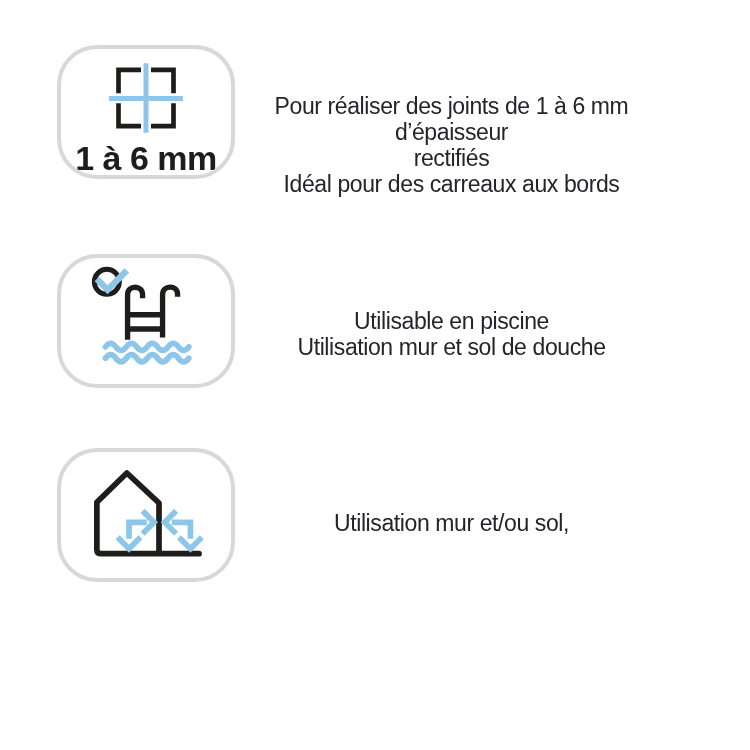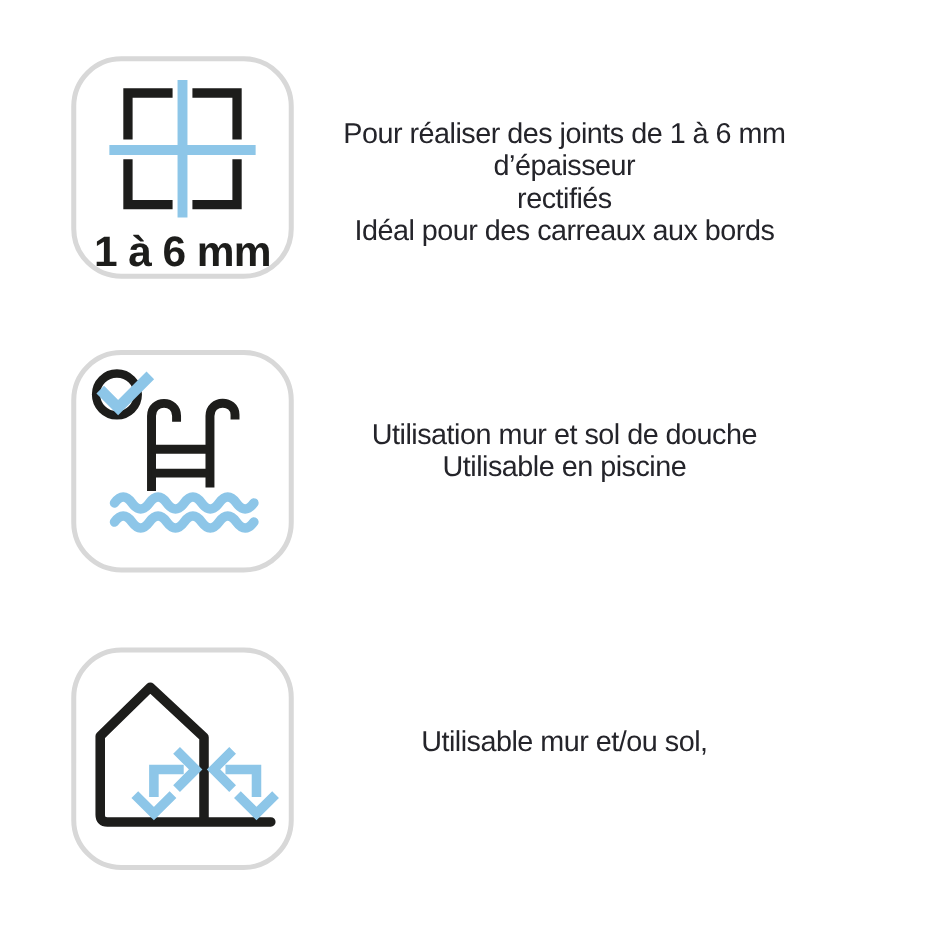--- a/index.html
+++ b/index.html
@@ -2,21 +2,21 @@
 <html><head>
 <meta charset="utf-8">
 <style>
   html,body{margin:0;padding:0;background:#ffffff;}
   body{width:750px;height:750px;overflow:hidden;
        font-family:"Liberation Sans","DejaVu Sans",sans-serif;color:#24242a;}
   .page{width:750px;height:750px;padding-top:45px;box-sizing:border-box;}
   .row{display:flex;align-items:flex-start;}
   .row-1{margin-bottom:57px;}
   .row-2{margin-bottom:60px;}
-  .card{flex:0 0 178px;height:178px;margin-left:57px;box-sizing:border-box;
+  .card{flex:0 0 178px;height:134px;margin-left:57px;box-sizing:border-box;
         background:#ffffff;border:4px solid #d8d8d8;border-radius:40px;
         display:flex;flex-direction:column;align-items:center;overflow:hidden;}
   .card svg{display:block;}
   .icon-square{margin-top:13px;}
   .icon-fill{margin-top:1px;}
   .badge{margin-top:4px;font-size:34px;font-weight:700;line-height:1;
          letter-spacing:-0.5px;color:#1d1d1b;white-space:nowrap;}
   .desc{flex:1 1 auto;text-align:center;padding-right:82px;
         font-size:23px;line-height:26px;letter-spacing:-0.4px;color:#24242a;}
   .desc .line{white-space:nowrap;}
@@ -70,38 +70,38 @@
         <path class="ink sw75 miter" d="M61 113 V50 C61 36 82 36 82 50 V55"></path>
         <path class="ink sw75 miter" d="M110 110 V50 C110 36 131 36 131 49 V53"></path>
         <path class="ink sw75 miter" d="M61 78 H110"></path>
         <path class="ink sw75 miter" d="M61 98 H110"></path>
 
         <path class="blue sw8 round" d="M30 123 Q37.3 113 44.6 123 T59.2 123 T73.8 123 T88.4 123 T103 123 T117.6 123 T132.2 123 T146.8 123"></path>
         <path class="blue sw8 round" d="M30 139 Q37.3 129 44.6 139 T59.2 139 T73.8 139 T88.4 139 T103 139 T117.6 139 T132.2 139 T146.8 139"></path>
       </svg>
     </div>
     <div class="desc desc-2">
+      <div class="line">Utilisable en piscine</div>
       <div class="line">Utilisation mur et sol de douche</div>
-      <div class="line">Utilisable en piscine</div>
     </div>
   </section>
 
   <section class="row row-3">
     <div class="card">
       <svg class="icon-fill" width="167" height="167" viewBox="0 0 175 175" aria-hidden="true">
 
         <path class="ink sw8 round" d="M161 141 L24 141 Q18 141 18 135 L18 69 L60 28 L105 70 L105 141"></path>
 
         <path class="blue sw8 miter" d="M63 120 L63 97 L88 97"></path>
         <path class="blue sw8 miter" d="M82 81 L98 97 L82 113"></path>
         <path class="blue sw8 miter" d="M47 118 L63 134 L79 118"></path>
 
         <path class="blue sw8 miter" d="M149 120 L149 97 L123 97"></path>
         <path class="blue sw8 miter" d="M129 81 L113 97 L129 113"></path>
         <path class="blue sw8 miter" d="M133 118 L149 134 L165 118"></path>
       </svg>
     </div>
     <div class="desc desc-3">
-      <div class="line">Utilisable mur et/ou sol,</div>
+      <div class="line">Utilisation mur et/ou sol,</div>
     </div>
   </section>
 
 </div>
 
 </body></html>

